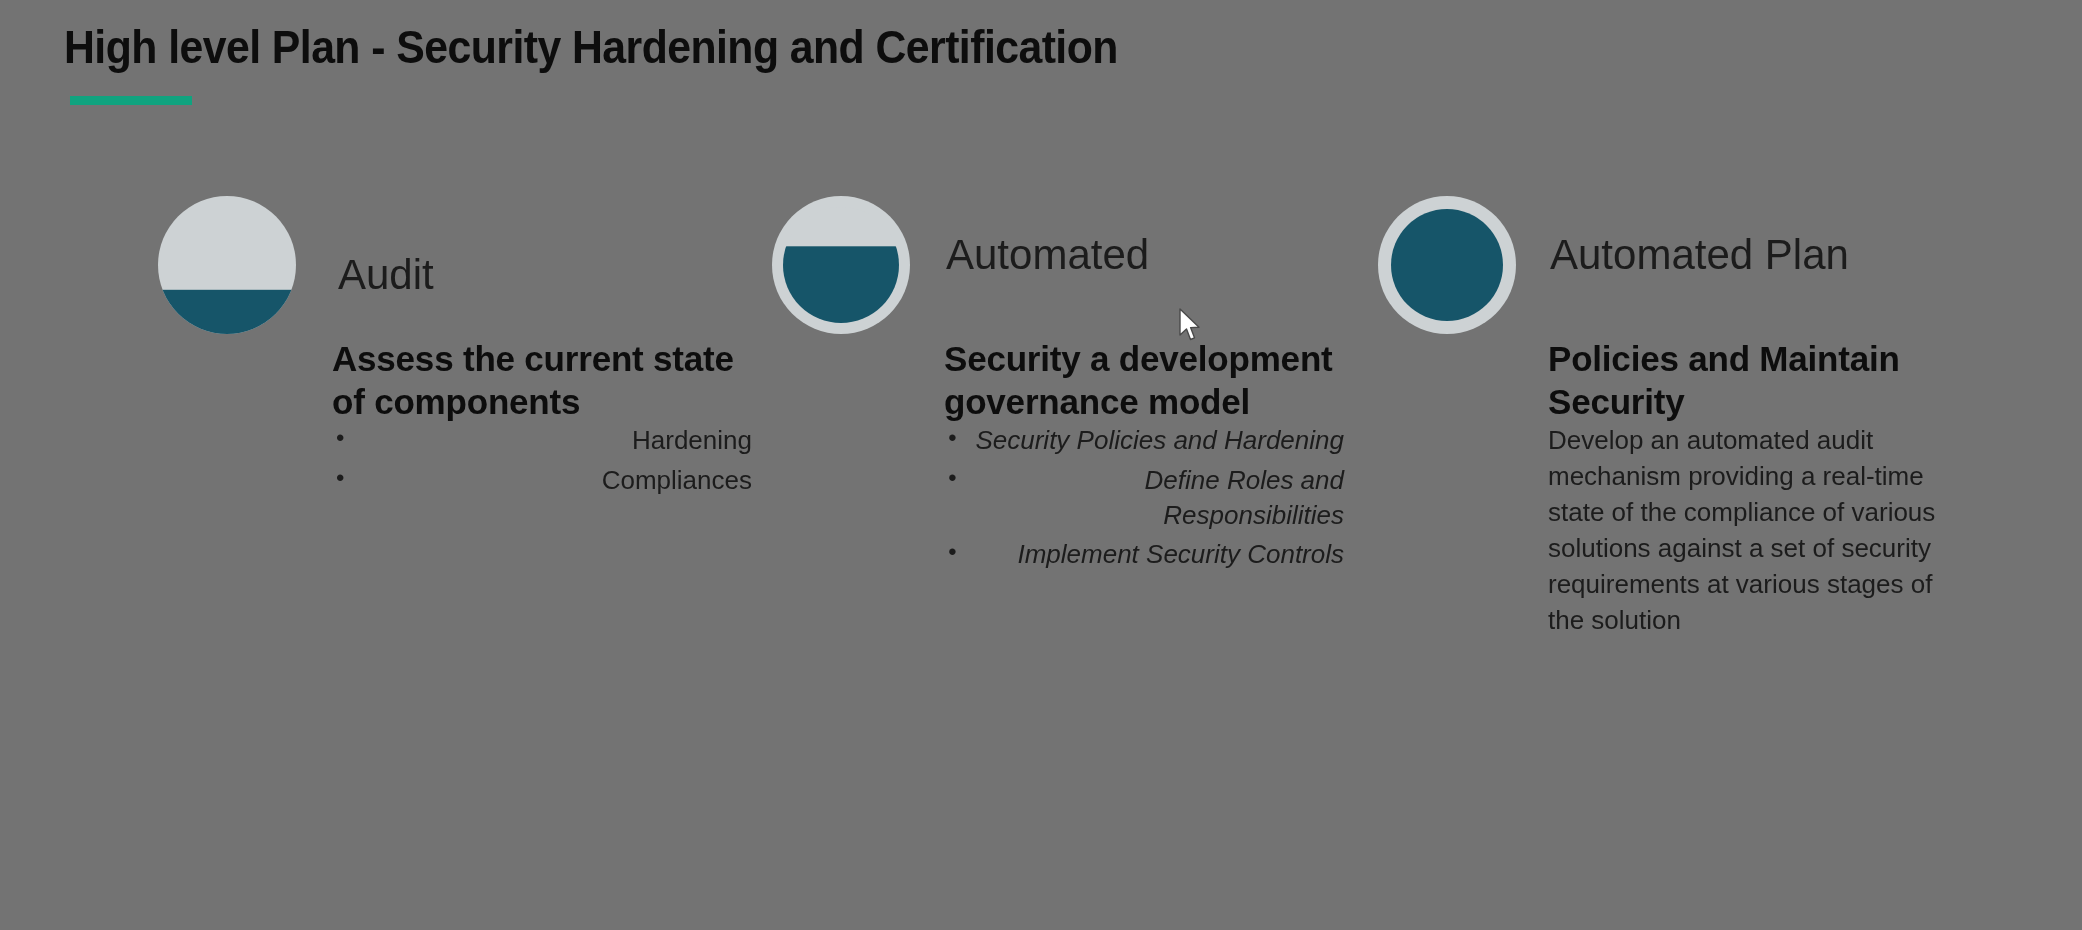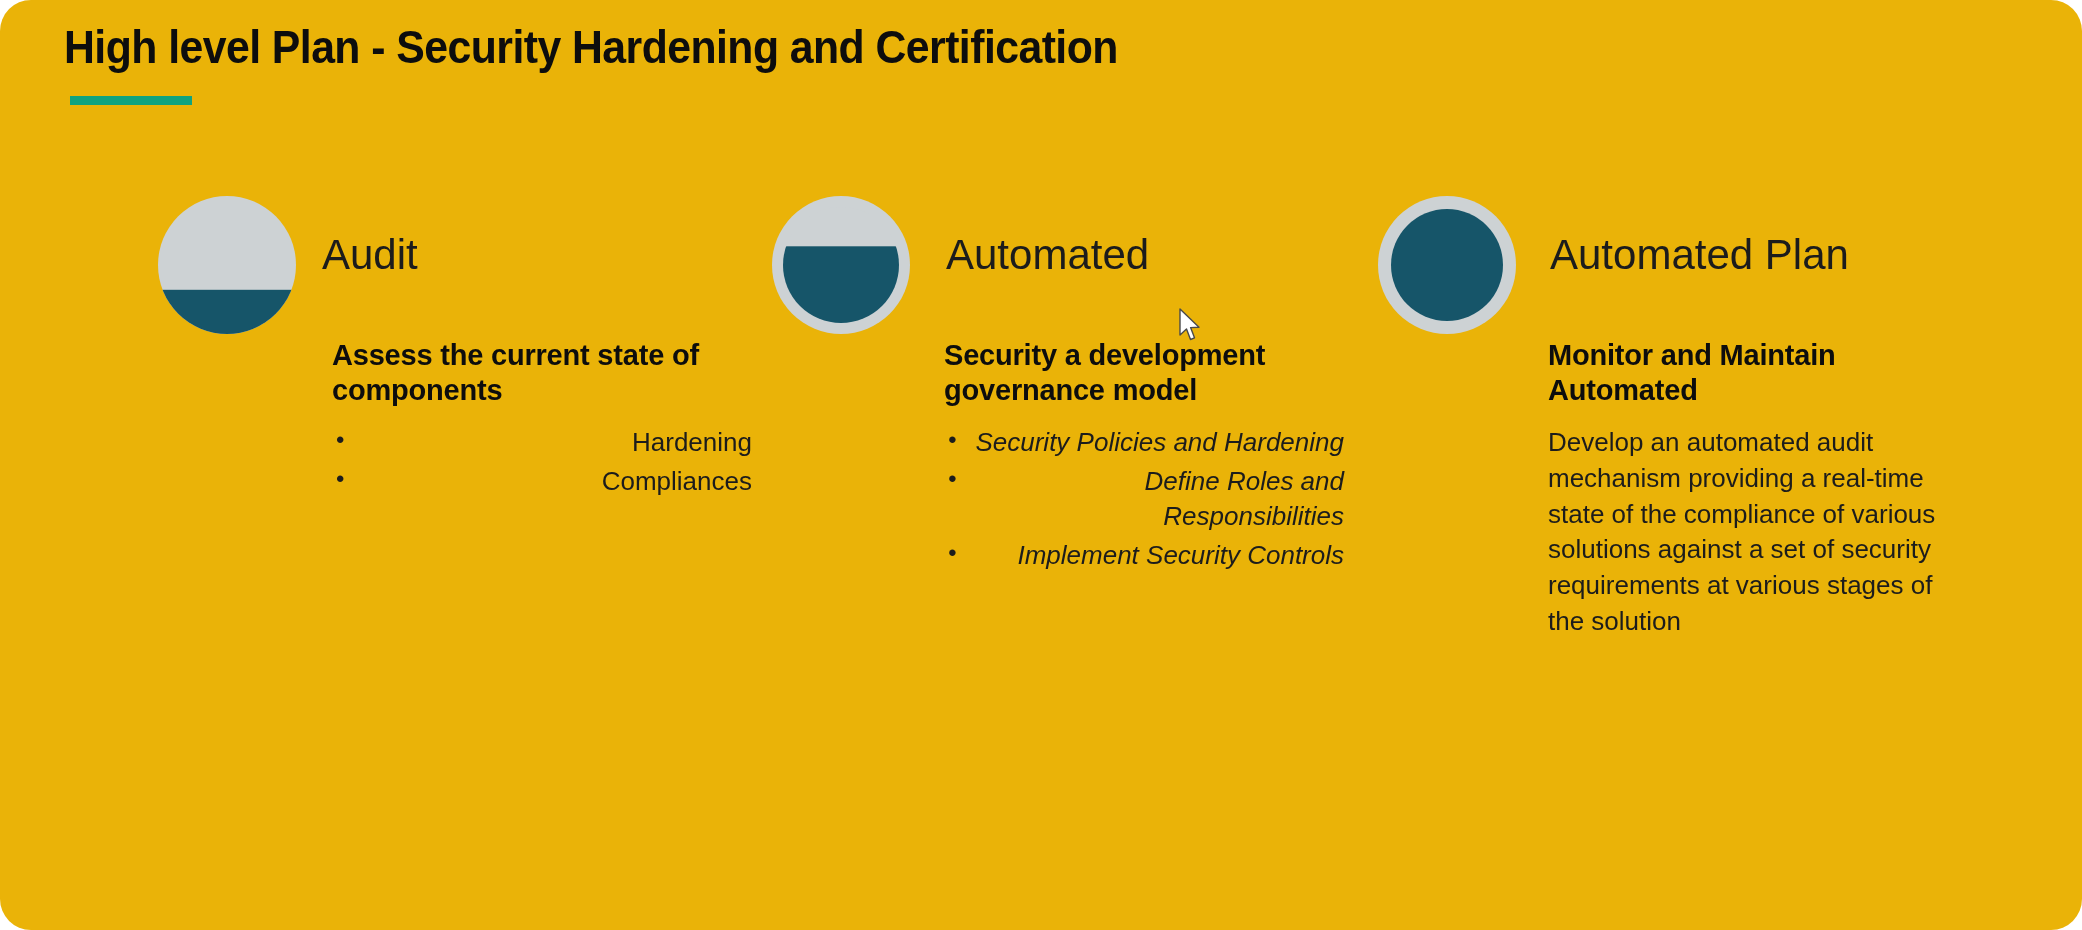--- a/index.html
+++ b/index.html
@@ -15,22 +15,21 @@
     font-family: "Liberation Sans", sans-serif;
     color: #111111;
     position: relative;
   }
 
   
   .slide {
     position: relative;
     width: 2082px;
     height: 930px;
-    background: #eab308;
-    border-radius: 31px;
+    background: #737373;
   }
 
   
   .title-block {
     position: absolute;
     left: 64px;
     top: 22px;
     width: 1700px;
   }
 
@@ -94,42 +93,41 @@
     position: absolute;
     top: 42px;
     font-family: "Liberation Sans", sans-serif;
     font-size: 42px;
     font-weight: 300;
     color: #1c1c1c;
     line-height: 1.1;
     white-space: nowrap;
   }
 
-  .column-1 .col-heading { left: 172px; }
+  .column-1 .col-heading { left: 188px; margin-top: 20px; }
   .column-2 .col-heading { left: 182px; }
   .column-3 .col-heading { left: 180px; }
 
   
   .col-body {
     position: absolute;
     top: 148px;
   }
 
   .column-1 .col-body { left: 182px; width: 420px; }
   .column-2 .col-body { left: 180px; width: 400px; }
   .column-3 .col-body { left: 178px; width: 420px; }
 
   .col-subhead {
     font-family: "Liberation Sans Narrow", "Liberation Sans", sans-serif;
-    font-size: 29px;
+    font-size: 35px;
     font-weight: bold;
     line-height: 1.22;
     color: #0d0d0d;
     letter-spacing: -0.2px;
-    margin-bottom: 16px;
   }
 
   ul.bullets {
     list-style: none;
     margin: 0;
     padding: 0;
     text-align: right;
   }
 
   ul.bullets li {
@@ -239,21 +237,21 @@
         <div class="gauge">
           <svg viewBox="0 0 138 138" xmlns="http://www.w3.org/2000/svg">
             <circle cx="69" cy="69" r="69" fill="#cdd2d4"></circle>
             <circle cx="69" cy="69" r="56" fill="#165569"></circle>
           </svg>
         </div>
         <div class="col-heading">Automated Plan</div>
       </div>
 
       <div class="col-body">
-        <div class="col-subhead">Monitor and Maintain Automated</div>
+        <div class="col-subhead">Policies and Maintain Security</div>
         <div class="col-paragraph">Develop an automated audit mechanism providing a real-time state of the compliance of various solutions against a set of security requirements at various stages of the solution</div>
       </div>
     </div>
 
   </div>
 
   <div class="cursor">
     <svg viewBox="0 0 26 36" xmlns="http://www.w3.org/2000/svg">
       <path d="M2 1 L2 27 L8.5 21 L12.5 31.5 L16.5 29.8 L12.6 19.6 L21 19.2 Z" fill="#ffffff" stroke="#4a4a4a" stroke-width="1.4" stroke-linejoin="round"></path>
     </svg>

